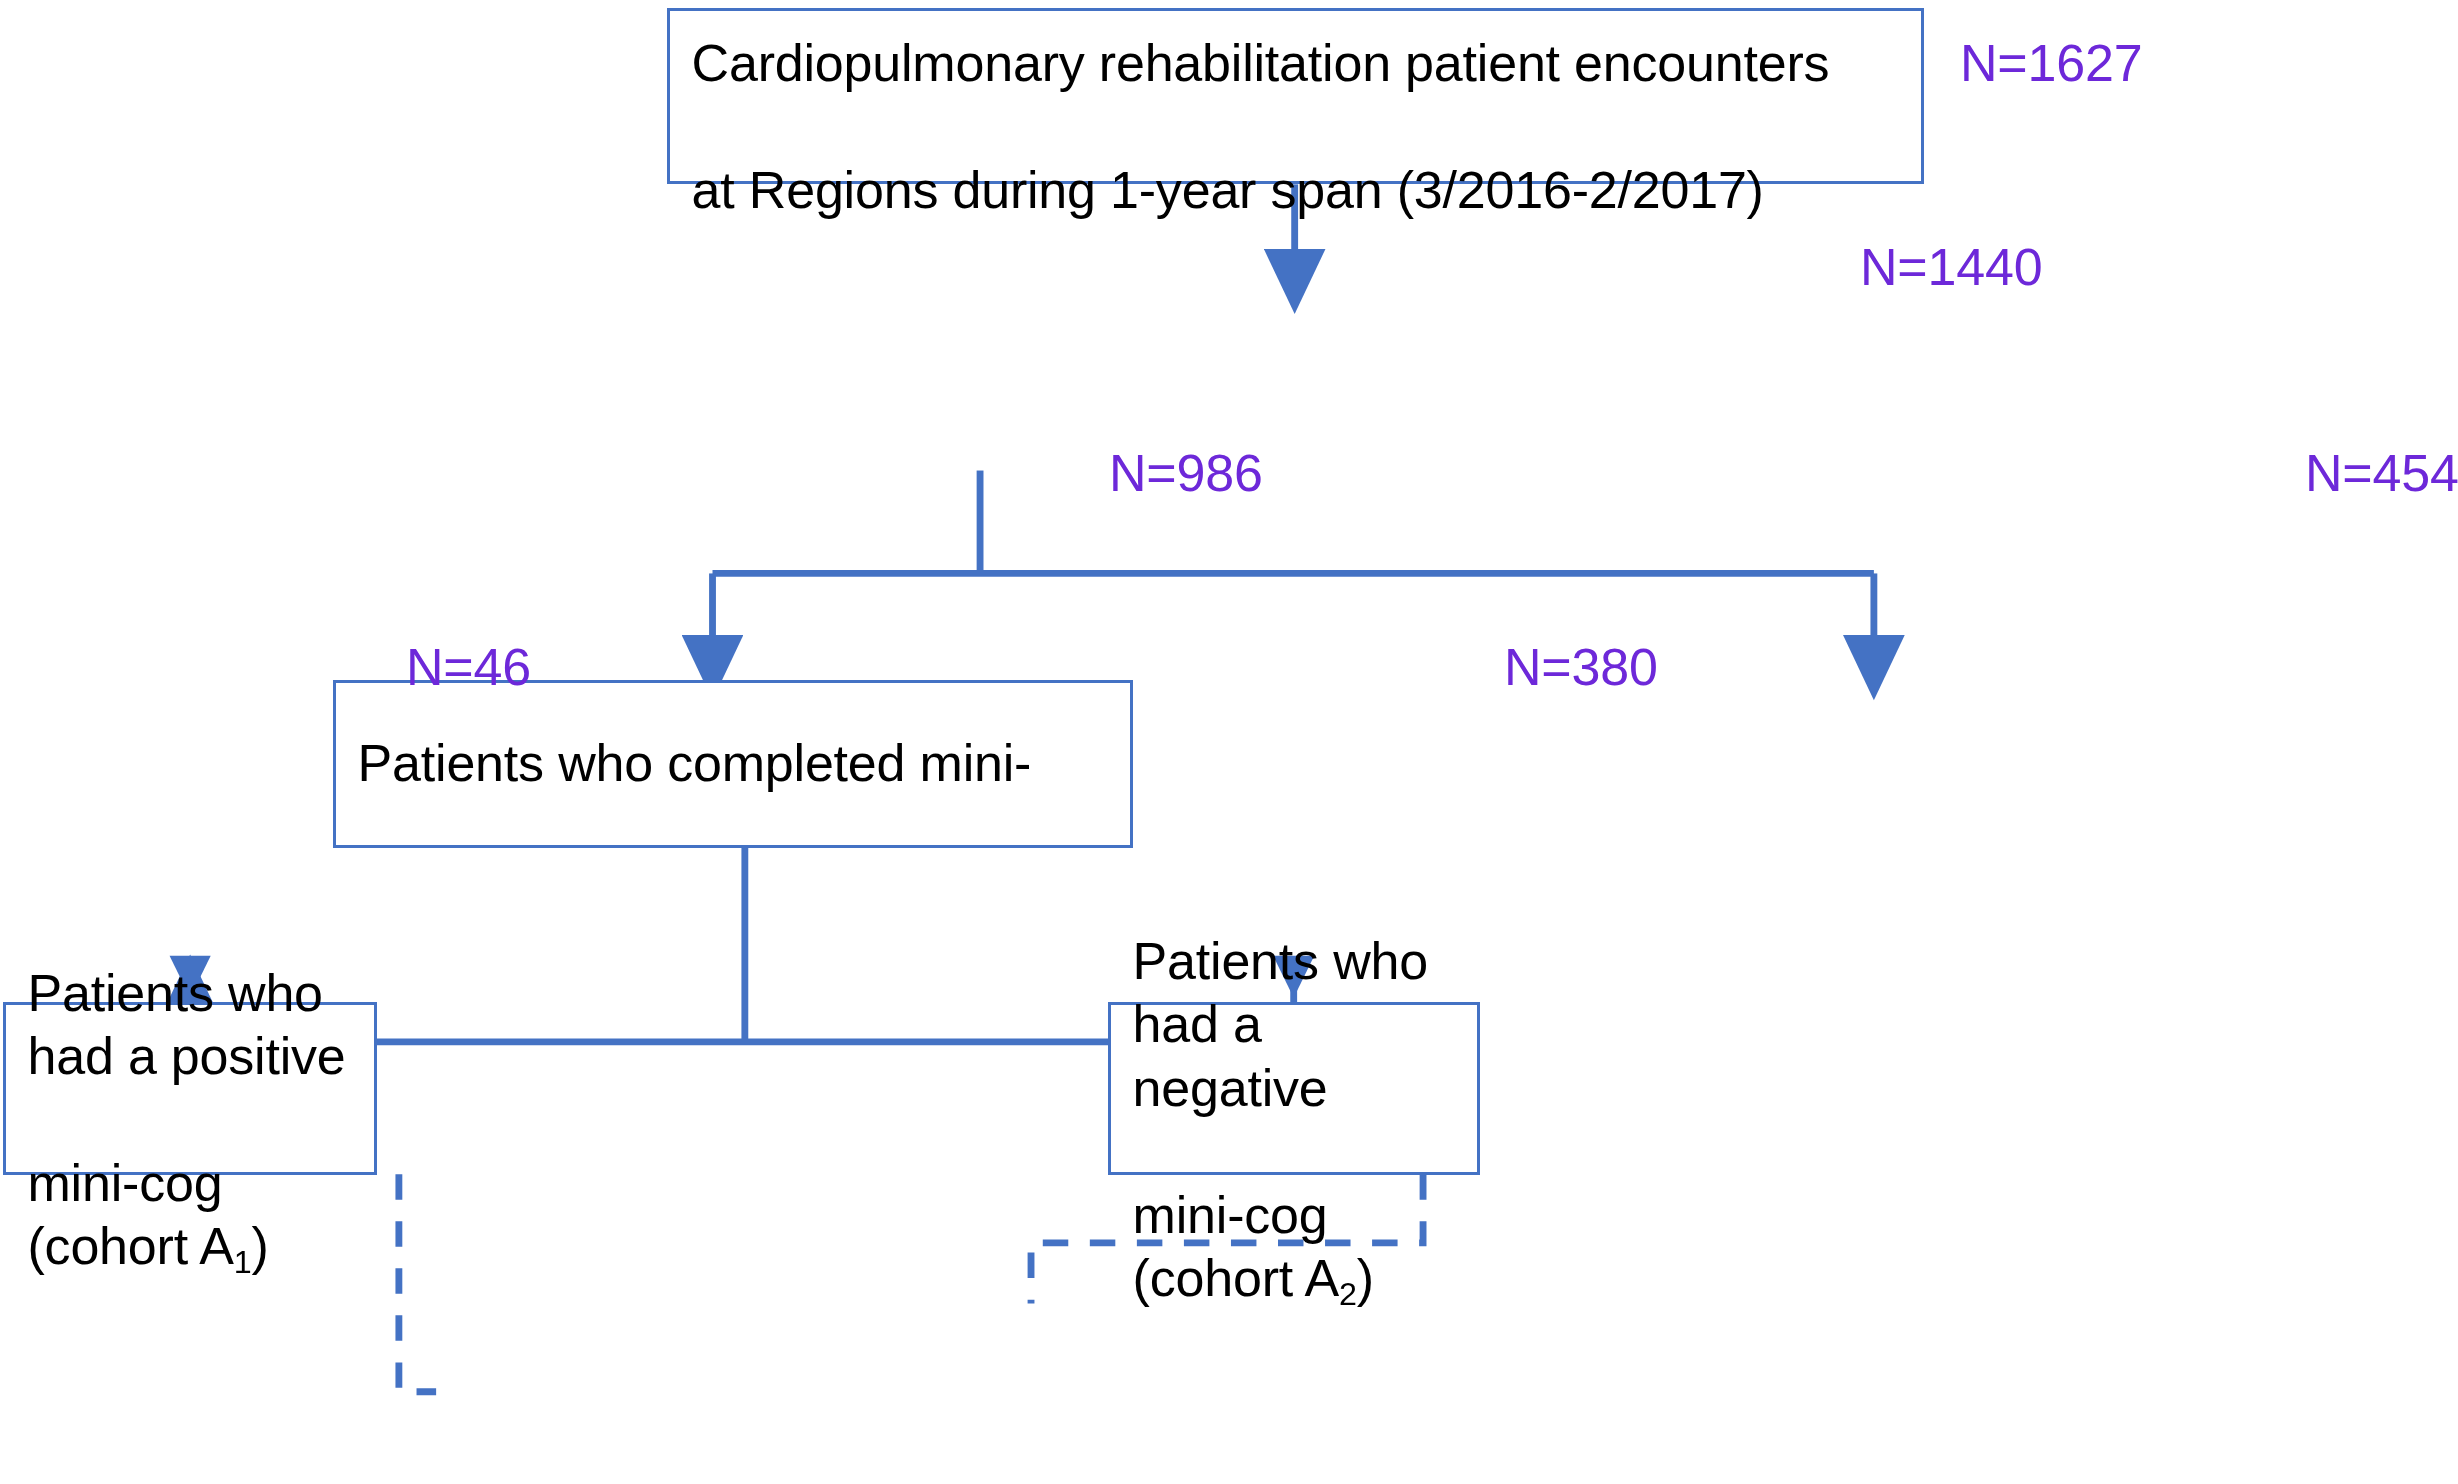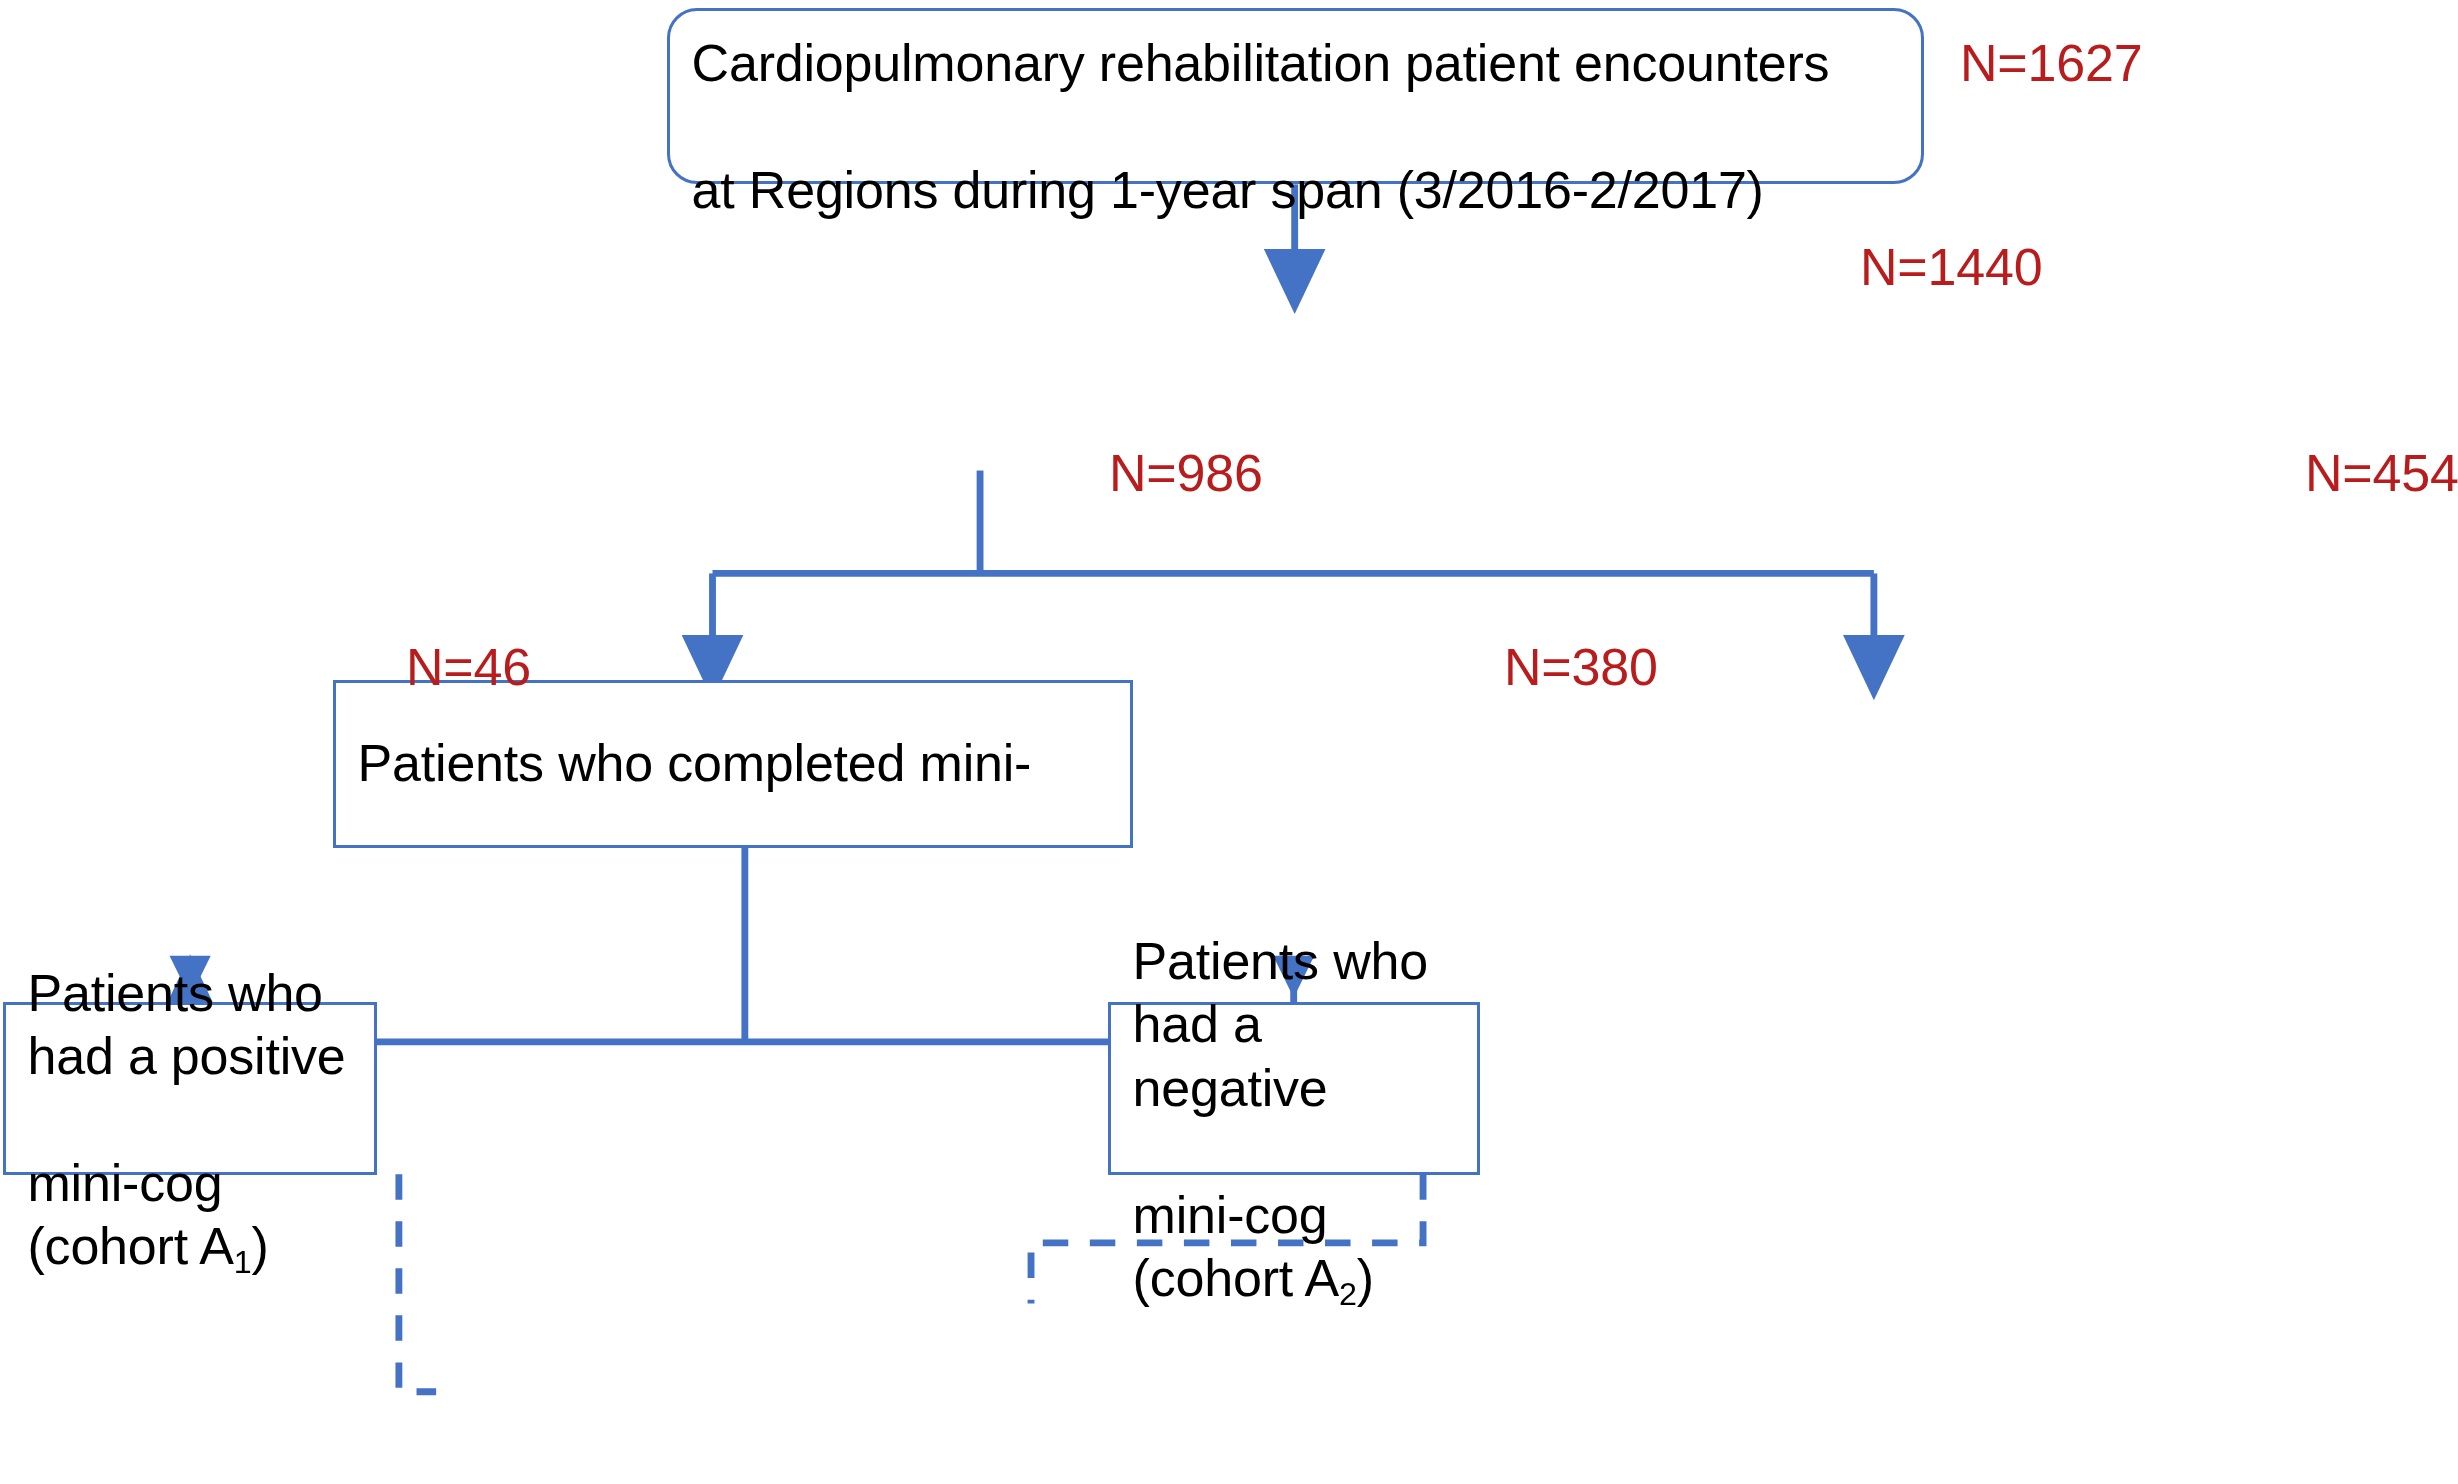--- a/index.html
+++ b/index.html
@@ -48,27 +48,27 @@
   .node-text sub {
     font-size: 0.62em;
     vertical-align: baseline;
     position: relative;
     top: 0.28em;
   }
   .n-label {
     position: absolute;
     font-family: "Liberation Sans", sans-serif;
     font-size: 52px;
-    color: #b91c1c;
+    color: #6d28d9;
     white-space: nowrap;
     letter-spacing: -0.2px;
   }
 
   
-  #box-cohort-total      { left: 667px;  top: 7.8px;    width: 1257px; height: 176px; border-radius: 30px; }
+  #box-cohort-total      { left: 667px;  top: 7.8px;    width: 1257px; height: 176px; }
   #box-exclusions        { left: 407px;  top: 294px;  width: 1426px; height: 176px; }
   #box-cohort-a          { left: 333px;  top: 680px;  width: 800px;  height: 168px; }
   #box-cohort-b          { left: 1451px; top: 680px;  width: 814px;  height: 168px; }
   #box-cohort-a1         { left: 2.9px;    top: 1002px; width: 374px;  height: 173px; }
   #box-cohort-a2         { left: 1108px; top: 1002px; width: 372px;  height: 173px; }
   #box-matching          { left: 436px;  top: 1304px; width: 1155px; height: 176px; }
 
   #n-total     { left: 1960px; top: 33px; }
   #n-eligible  { left: 1860px; top: 237px; text-align: right; }
   #n-cohort-a  { left: 1109px; top: 443px; }

